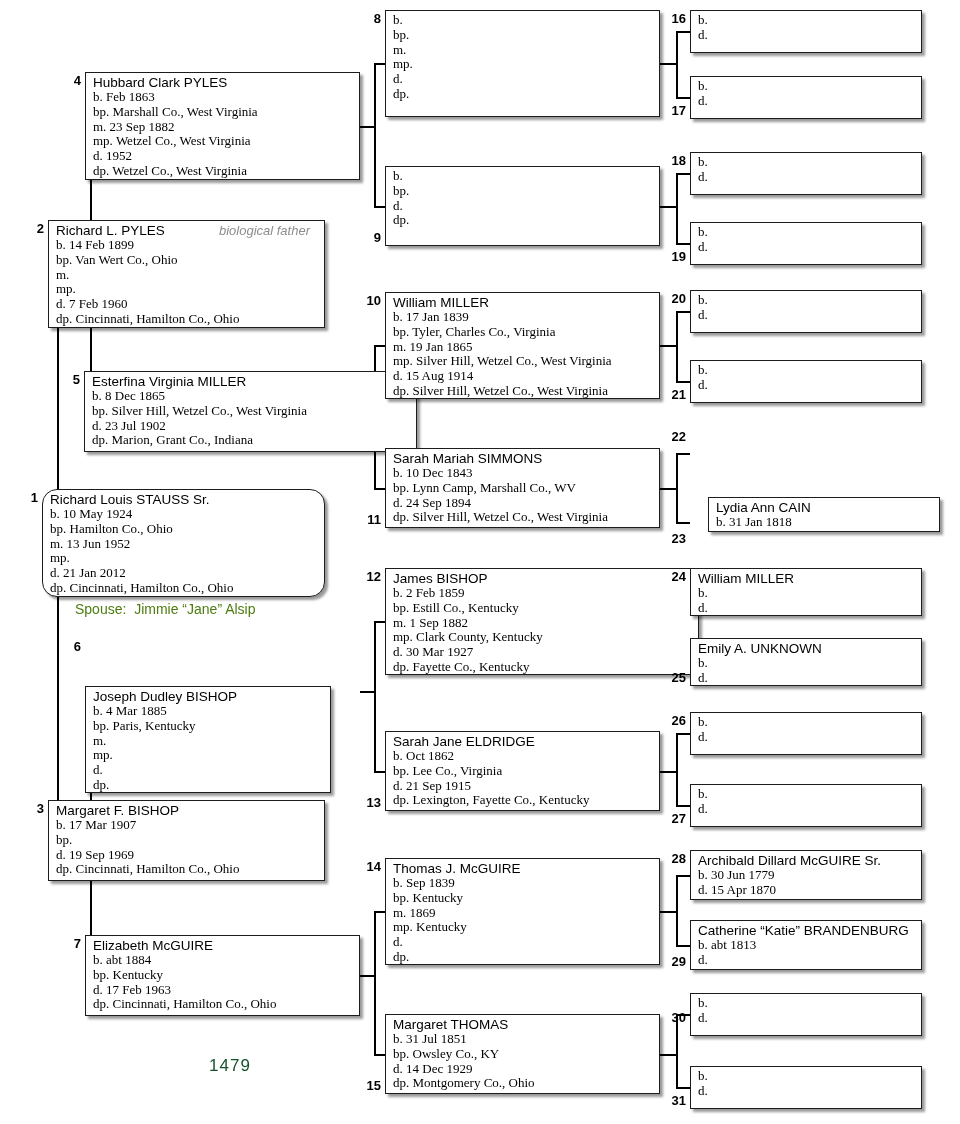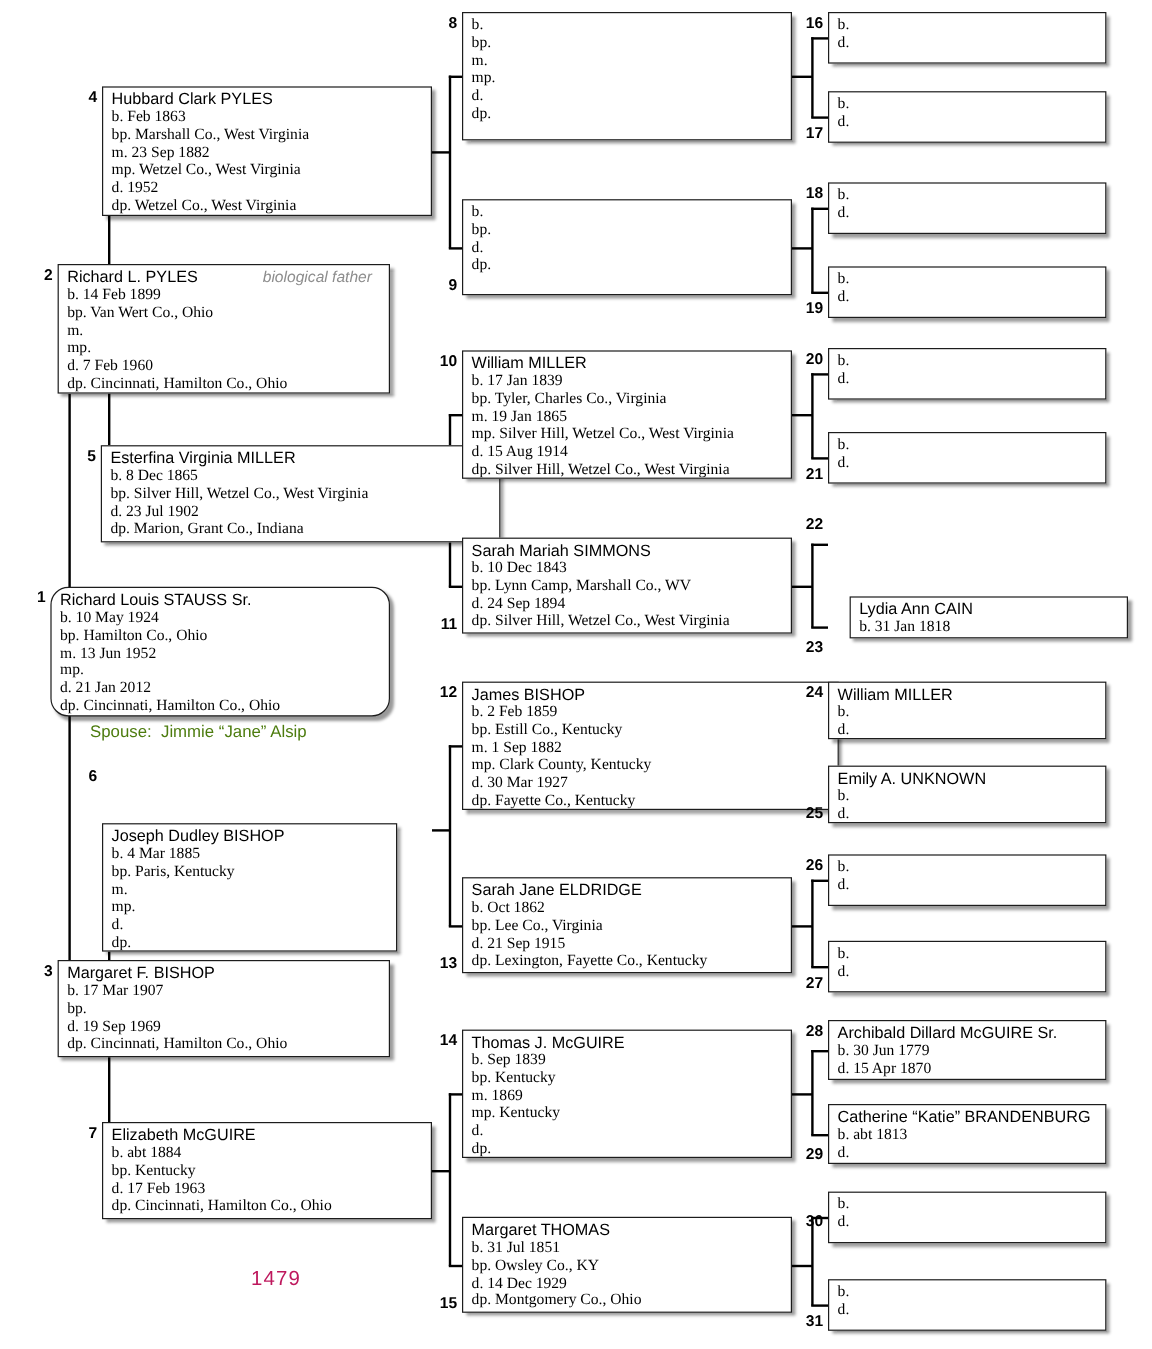--- a/index.html
+++ b/index.html
@@ -14,21 +14,21 @@
   .small .name-row{line-height:11px;font-size:10px;}
   .pname{font-family:"Liberation Sans",sans-serif;}
   .pnote{font-style:italic;color:#8d8d8d;font-size:13px;padding-right:8px;
          font-family:"Liberation Sans",sans-serif;}
   .detail{font-family:"Liberation Serif",serif;font-size:13px;line-height:14.8px;
           color:#000;white-space:nowrap;}
   .pnum{position:absolute;font-family:"Liberation Sans",sans-serif;font-weight:bold;
         font-size:13px;line-height:15px;color:#000;width:26px;text-align:right;z-index:3;}
   .spouse{position:absolute;left:75px;top:601px;font-size:14px;color:#4d7c0f;white-space:pre;z-index:2;}
   .chartnum{position:absolute;left:188px;top:1056px;width:84px;text-align:center;
-            font-size:17px;letter-spacing:1px;color:#be185d;z-index:2;}
+            font-size:17px;letter-spacing:1px;color:#14532d;z-index:2;}
 </style>
 </head>
 <body>
 
 <div id="chart">
   <div class="spouse">Spouse:  Jimmie “Jane” Alsip</div>
   <div class="chartnum">1479</div>
 <div class="line" style="left: 57px; top: 328px; width: 1.5px; height: 472px;"></div>
     <div class="line" style="left: 90px; top: 180px; width: 1.5px; height: 191px;"></div>
     <div class="line" style="left: 90px; top: 745px; width: 1.5px; height: 190px;"></div>

